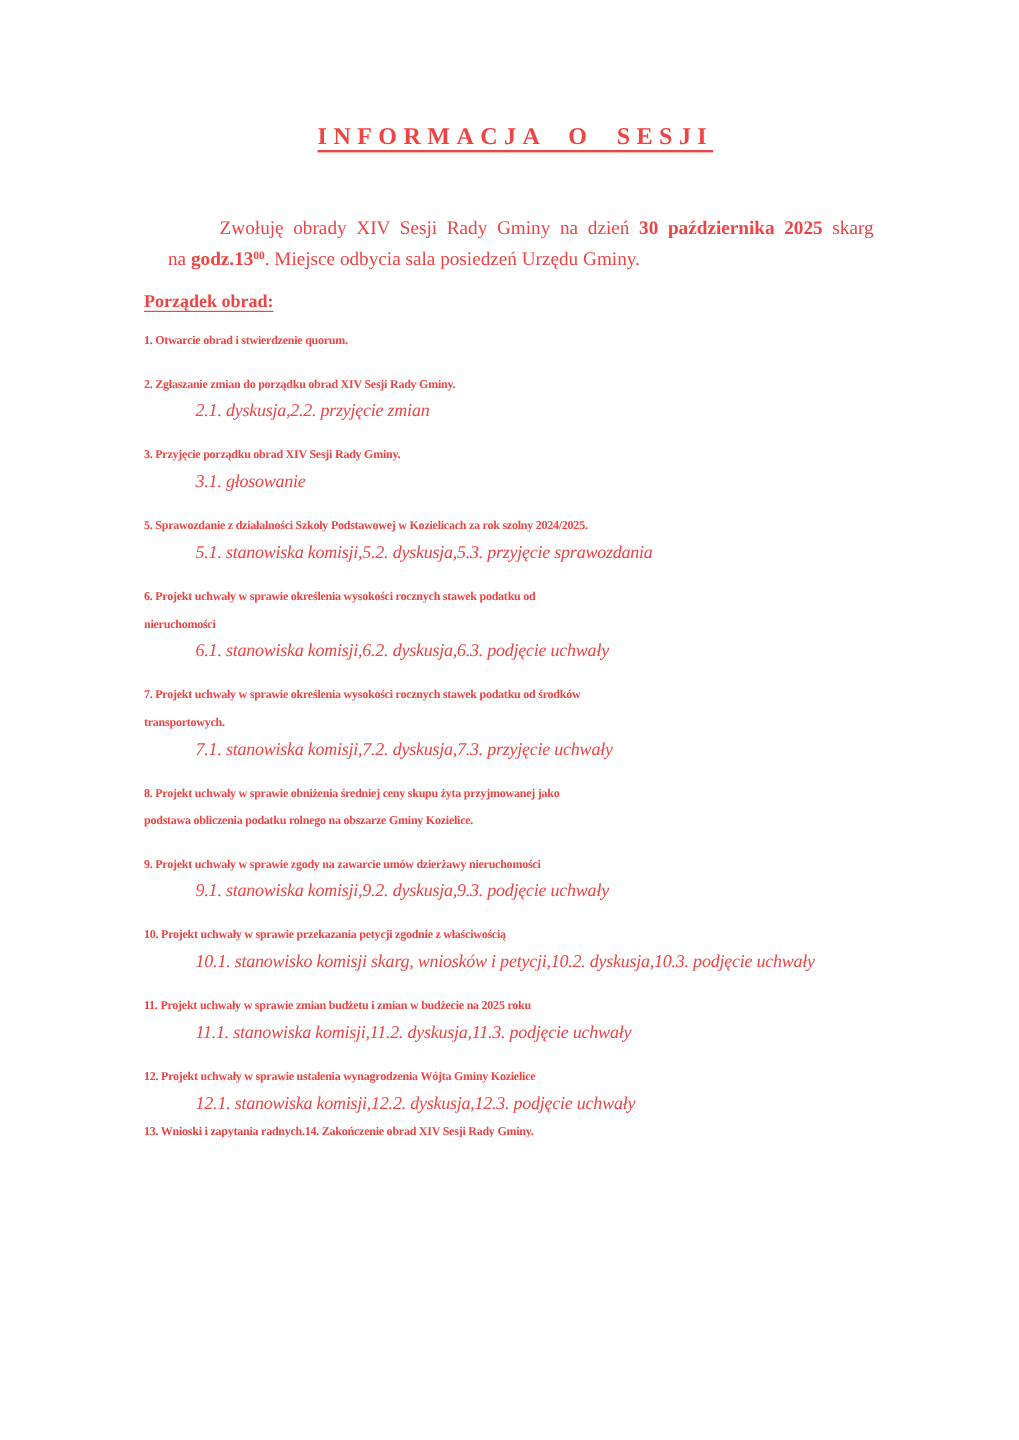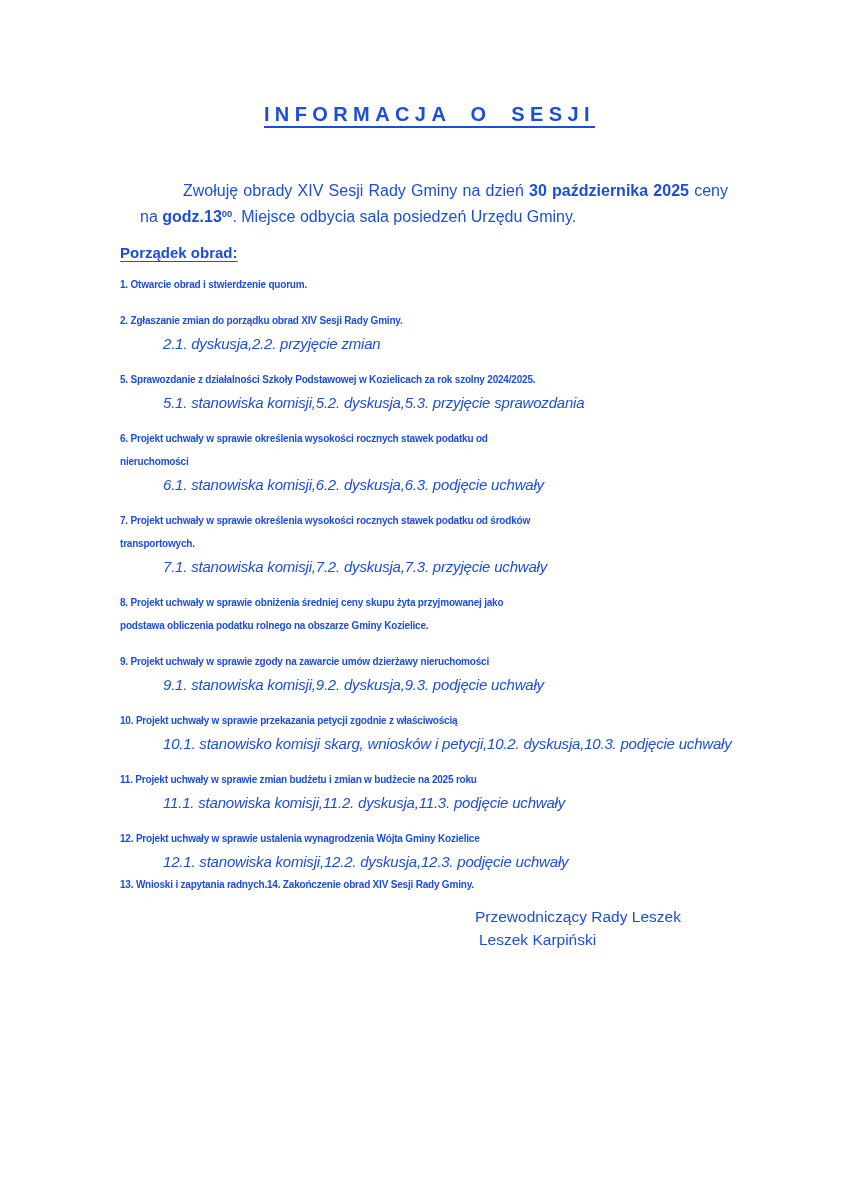--- a/index.html
+++ b/index.html
@@ -3,22 +3,22 @@
 <meta charset="utf-8">
 <style>
   html, body { margin: 0; padding: 0; background: #ffffff; }
   .page {
     position: relative;
     width: 849px;
     height: 948px;
     box-sizing: border-box;
     background: #ffffff;
     padding: 100px 110px 0 120px;
-    font-family: Liberation Sans, sans-serif;
-    color: #1d4ed8;
+    font-family: Liberation Serif, serif;
+    color: #ef4444;
     overflow: hidden;
   }
   .title {
     text-align: center;
     font-size: 20px;
     font-weight: bold;
     letter-spacing: 0.27em;
     word-spacing: 0.45em;
     line-height: 28px;
     text-decoration: underline;
@@ -81,35 +81,39 @@
   .sig-name { padding-left: 4px; }
 </style>
 </head>
 <body>
 
 <div class="page">
 
   <div class="title">INFORMACJA O SESJI</div>
 
   <div class="intro">
-    <div class="intro-line1"><span>Zwołuję obrady XIV Sesji Rady Gminy na dzień </span><span class="b">30 października 2025</span><span> ceny</span></div>
+    <div class="intro-line1"><span>Zwołuję obrady XIV Sesji Rady Gminy na dzień </span><span class="b">30 października 2025</span><span> skarg</span></div>
     <div class="intro-line2"><span>na </span><span class="b">godz.13</span><span class="sup">00</span><span>. Miejsce odbycia sala posiedzeń Urzędu Gminy.</span></div>
   </div>
 
   <div class="agenda-heading">Porządek obrad:</div>
 
   <div class="item">
     <div class="item-line">1. Otwarcie obrad i stwierdzenie quorum.</div>
   </div>
 
   <div class="item">
     <div class="item-line">2. Zgłaszanie zmian do porządku obrad XIV Sesji Rady Gminy.</div>
     <div class="item-sub italic">2.1. dyskusja,2.2. przyjęcie zmian</div>
   </div>
 
+  <div class="item">
+    <div class="item-line">3. Przyjęcie porządku obrad XIV Sesji Rady Gminy.</div>
+    <div class="item-sub italic">3.1. głosowanie</div>
+  </div>
 
 
   <div class="item">
     <div class="item-line">5. Sprawozdanie z działalności Szkoły Podstawowej w Kozielicach za rok szolny 2024/2025.</div>
     <div class="item-sub italic">5.1. stanowiska komisji,5.2. dyskusja,5.3. przyjęcie sprawozdania</div>
   </div>
 
   <div class="item">
     <div class="item-line">6. Projekt uchwały w sprawie określenia wysokości rocznych stawek podatku od</div>
     <div class="item-line">nieruchomości</div>

